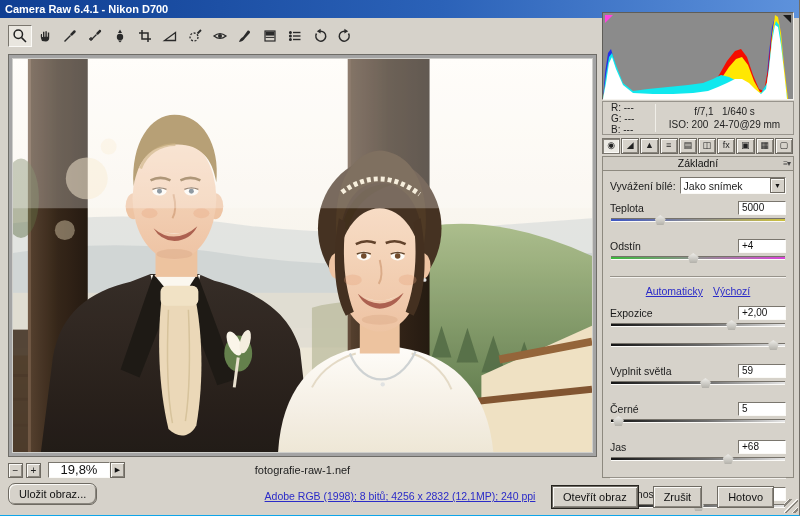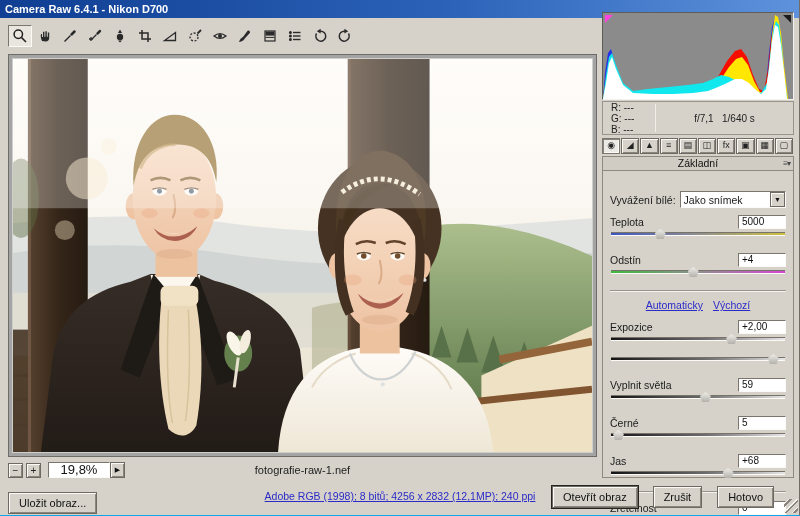--- a/index.html
+++ b/index.html
@@ -91,21 +91,21 @@
     background:#eceae4; border-color:#7a766e; box-shadow:inset 1px 1px 0 #8a867e, inset -1px -1px 0 #fbfaf7;
   }
   .panel-header {
     position:absolute; left:602px; top:156px; width:192px; height:14px;
     background:#d0ccc4; border:1px solid #8d897f; border-bottom:none;
     font-size:10.5px; text-align:center; line-height:12px; color:#111;
   }
   .panel-menu-icon { position:absolute; right:3px; top:1px; font-size:8px; color:#444; letter-spacing:-1px; }
   .panel-content {
     position:absolute; left:602px; top:170px; width:192px; height:308px;
-    border:1px solid #8d897f; background:#d6d2ca; padding:20px 7px 0 7px;
+    border:1px solid #8d897f; background:#d6d2ca; padding:6px 7px 0 7px;
   }
   .wb-row { display:flex; align-items:center; margin-bottom:6px; }
   .wb-label { font-size:10.5px; white-space:nowrap; margin-right:4px; }
   .wb-select {
     flex:1; height:17px; background:#fff; display:flex; align-items:center;
     border:1px solid; border-color:#7a766e #fbfaf7 #fbfaf7 #7a766e;
   }
   .wb-select .wb-value { flex:1; font-size:10.5px; padding-left:3px; }
   .wb-arrow {
     width:15px; height:15px; background:#d6d2ca;
@@ -138,21 +138,21 @@
   .links-row { display:flex; justify-content:center; gap:10px; margin:2px 0 8px 0; }
   .link { color:#2b2bc8; text-decoration:underline; font-size:10.5px; }
   
   .footer { position:absolute; left:0; bottom:0; width:800px; height:34px; }
   .btn {
     height:22px; padding:0 10px; background:#d6d2ca; font-size:11px; color:#111;
     border:1px solid #6e6a62; box-shadow:inset 1px 1px 0 #fbfaf7, inset -1px -1px 0 #8a867e;
     display:inline-flex; align-items:center; justify-content:center;
   }
   .btn.default { box-shadow:0 0 0 1px #26241f, inset 1px 1px 0 #fbfaf7, inset -1px -1px 0 #8a867e; }
-  .save-btn { position:absolute; left:8px; top:11px; }
+  .save-btn { position:absolute; left:8px; top:2px;border-radius:7px; }
   .workflow-link { position:absolute; left:50%; top:9px; transform:translateX(-50%); white-space:nowrap;text-align:right; }
   .footer-buttons { position:absolute; right:26px; top:5px; display:flex; gap:15px; }
   .resize-grip { position:absolute; right:2px; bottom:2px; width:14px; height:14px;
     background:repeating-linear-gradient(135deg, transparent 0 3px, #f6f4f0 3px 4px, #8a867e 4px 6px); }
 </style>
 </head>
 <body>
 
 <div id="acr-window">
 
@@ -427,20 +427,21 @@
 
   <div class="info-box">
     <div class="rgb-col">
       <div><span>R:</span> <span>---</span></div>
       <div><span>G:</span> <span>---</span></div>
       <div><span>B:</span> <span>---</span></div>
     </div>
     <div class="info-div"></div>
     <div class="exif-col">
       <div><b>f/7,1</b>&nbsp;&nbsp;&nbsp;<b>1/640 s</b></div>
+      <div><b>ISO: 200</b>&nbsp;&nbsp;<b>24-70@29 mm</b></div>
     </div>
   </div>
 
   <div class="tabs-row">
     <div class="tab-btn selected">◉</div>
     <div class="tab-btn">◢</div>
     <div class="tab-btn">▲</div>
     <div class="tab-btn">≡</div>
     <div class="tab-btn">▤</div>
     <div class="tab-btn">◫</div>

